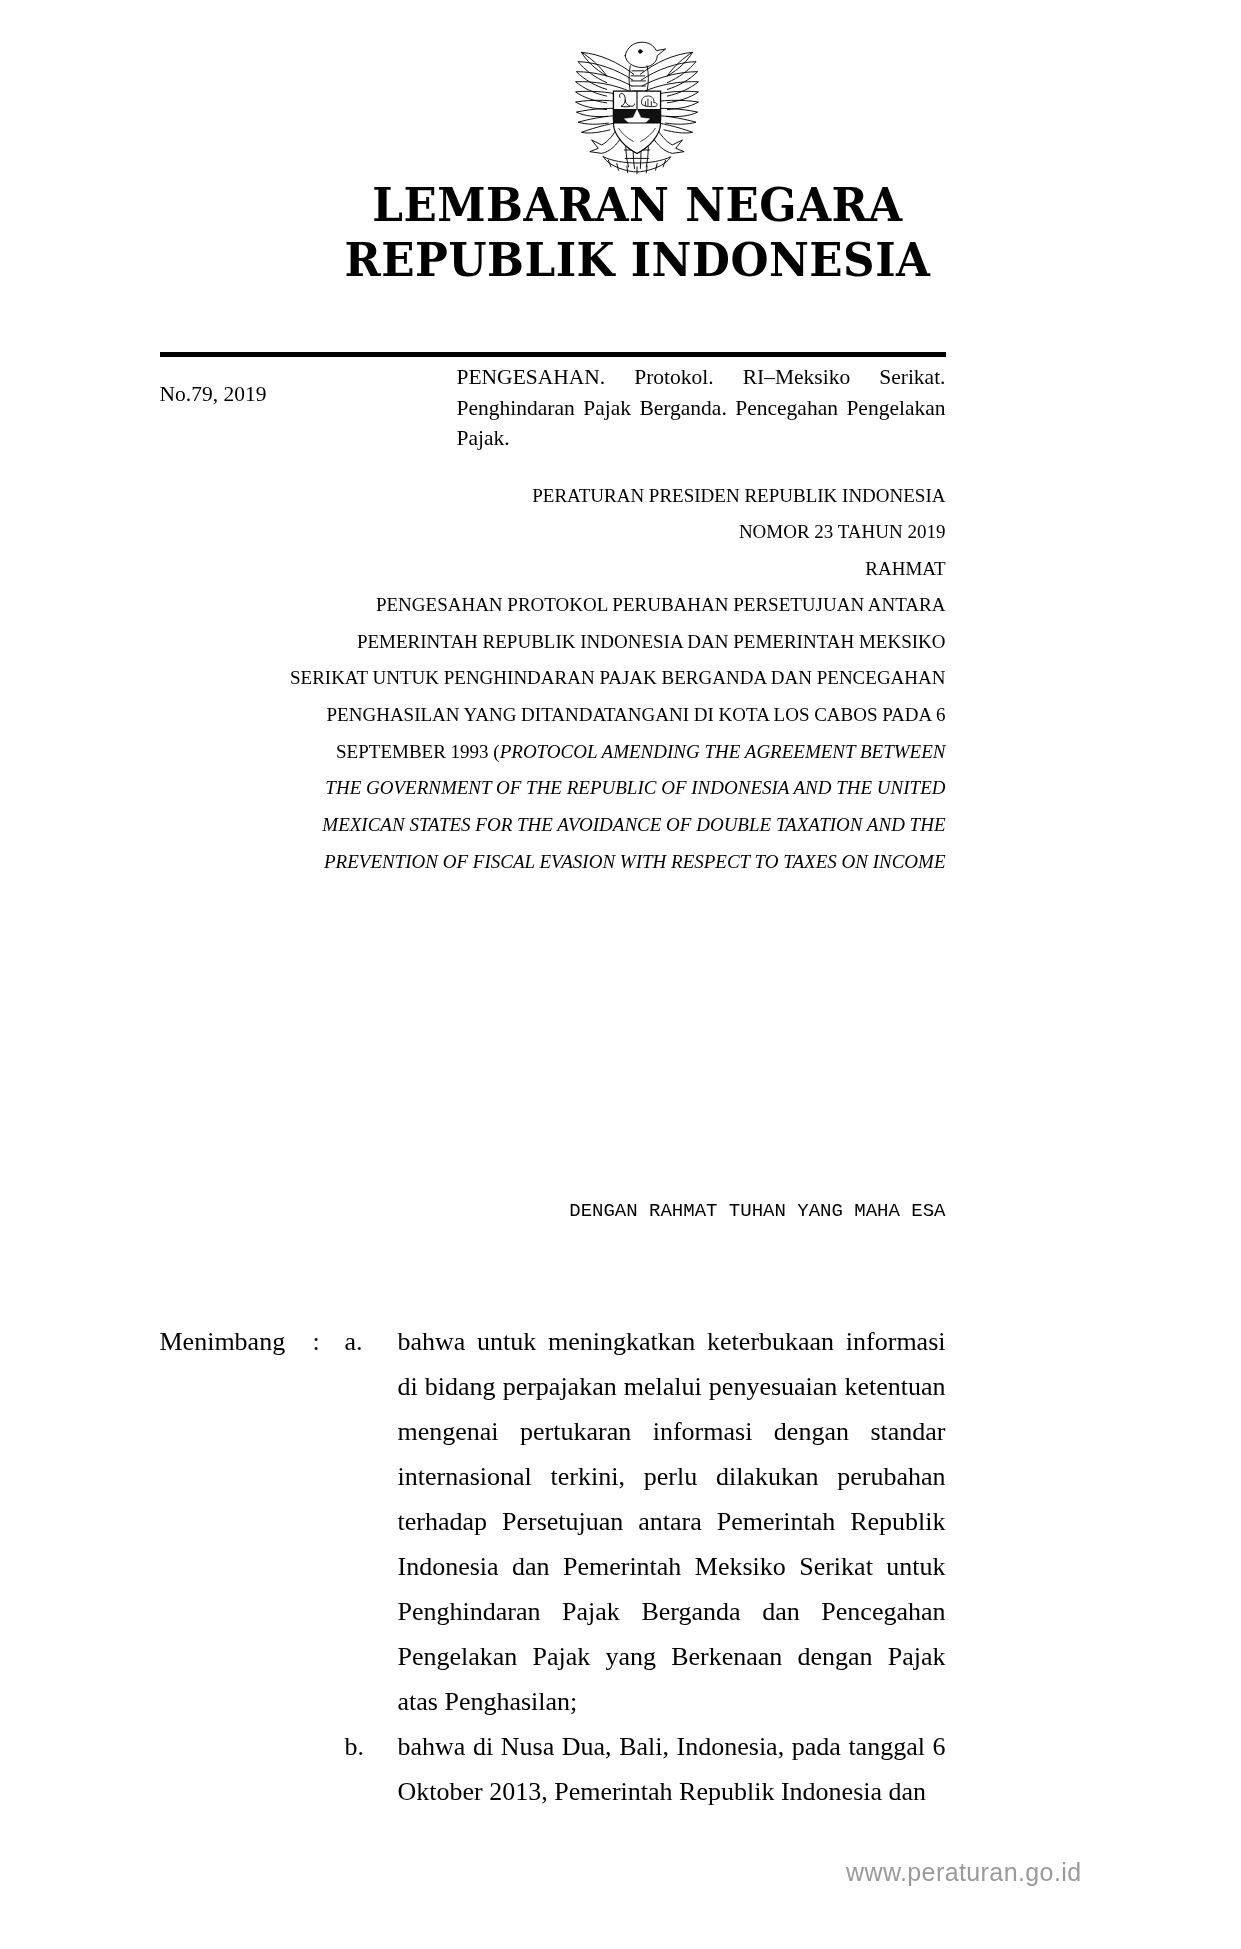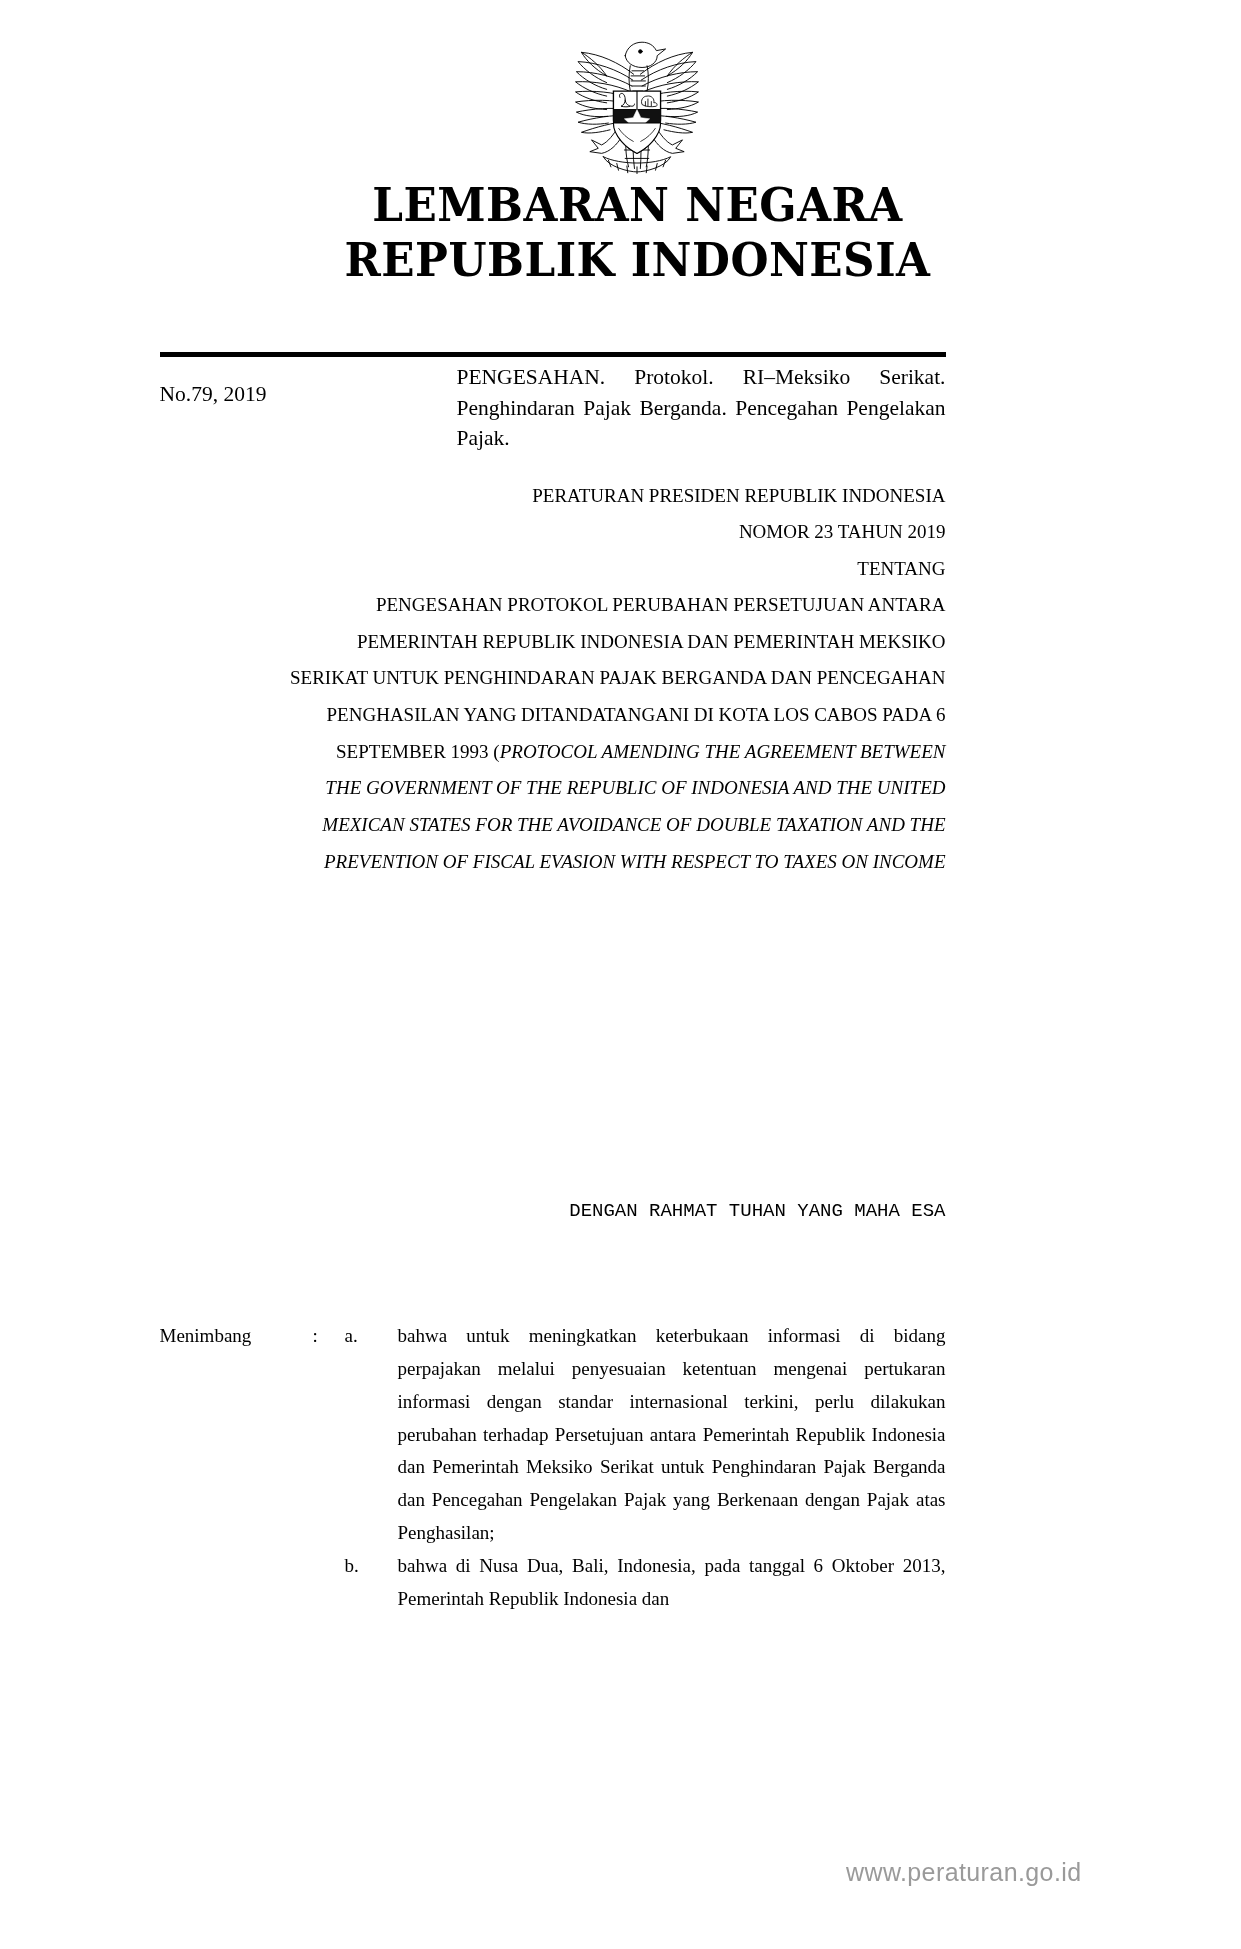--- a/index.html
+++ b/index.html
@@ -98,21 +98,21 @@
   #block-title   { top: 587px; line-height: 1.93; }
   #block-title .ital { font-style: italic; }
   #block-rahmat  { top: 1200px; font-family: Liberation Mono, monospace; }
   #block-presiden{ top: 1240px; }
 
   
   .clause {
     position: absolute;
     left: 143px;
     width: 786px;
-    font-size: 19px;
+    font-size: 26px;
     line-height: 1.73;
   }
   #clause-menimbang { top: 1320px; }
 
   .clause-row {
     position: relative;
     min-height: 1px;
   }
   .clause-label {
     position: absolute;
@@ -244,21 +244,21 @@
   <div class="rule"></div>
 
   <div class="hdr">
     <div class="hdr-left">No.79, 2019</div>
     <div class="hdr-right">PENGESAHAN. Protokol. RI–Meksiko Serikat. Penghindaran Pajak Berganda. Pencegahan Pengelakan Pajak.</div>
   </div>
 
   <div class="center-block" id="block-perpres">
     <span class="ln">PERATURAN PRESIDEN REPUBLIK INDONESIA</span>
     <span class="ln">NOMOR 23 TAHUN 2019</span>
-    <span class="ln">TENTANG</span>
+    <span class="ln">RAHMAT</span>
   </div>
 
   <div class="center-block" id="block-title">
     <span class="ln">PENGESAHAN PROTOKOL PERUBAHAN PERSETUJUAN ANTARA</span>
     <span class="ln">PEMERINTAH REPUBLIK INDONESIA DAN PEMERINTAH MEKSIKO</span>
     <span class="ln">SERIKAT UNTUK PENGHINDARAN PAJAK BERGANDA DAN PENCEGAHAN</span>
     <span class="ln">PENGHASILAN YANG DITANDATANGANI DI KOTA LOS CABOS PADA 6</span>
     <span class="ln"><span>SEPTEMBER 1993 (</span><span class="ital">PROTOCOL AMENDING THE AGREEMENT BETWEEN</span></span>
     <span class="ln ital">THE GOVERNMENT OF THE REPUBLIC OF INDONESIA AND THE UNITED</span>
     <span class="ln ital">MEXICAN STATES FOR THE AVOIDANCE OF DOUBLE TAXATION AND THE</span>

